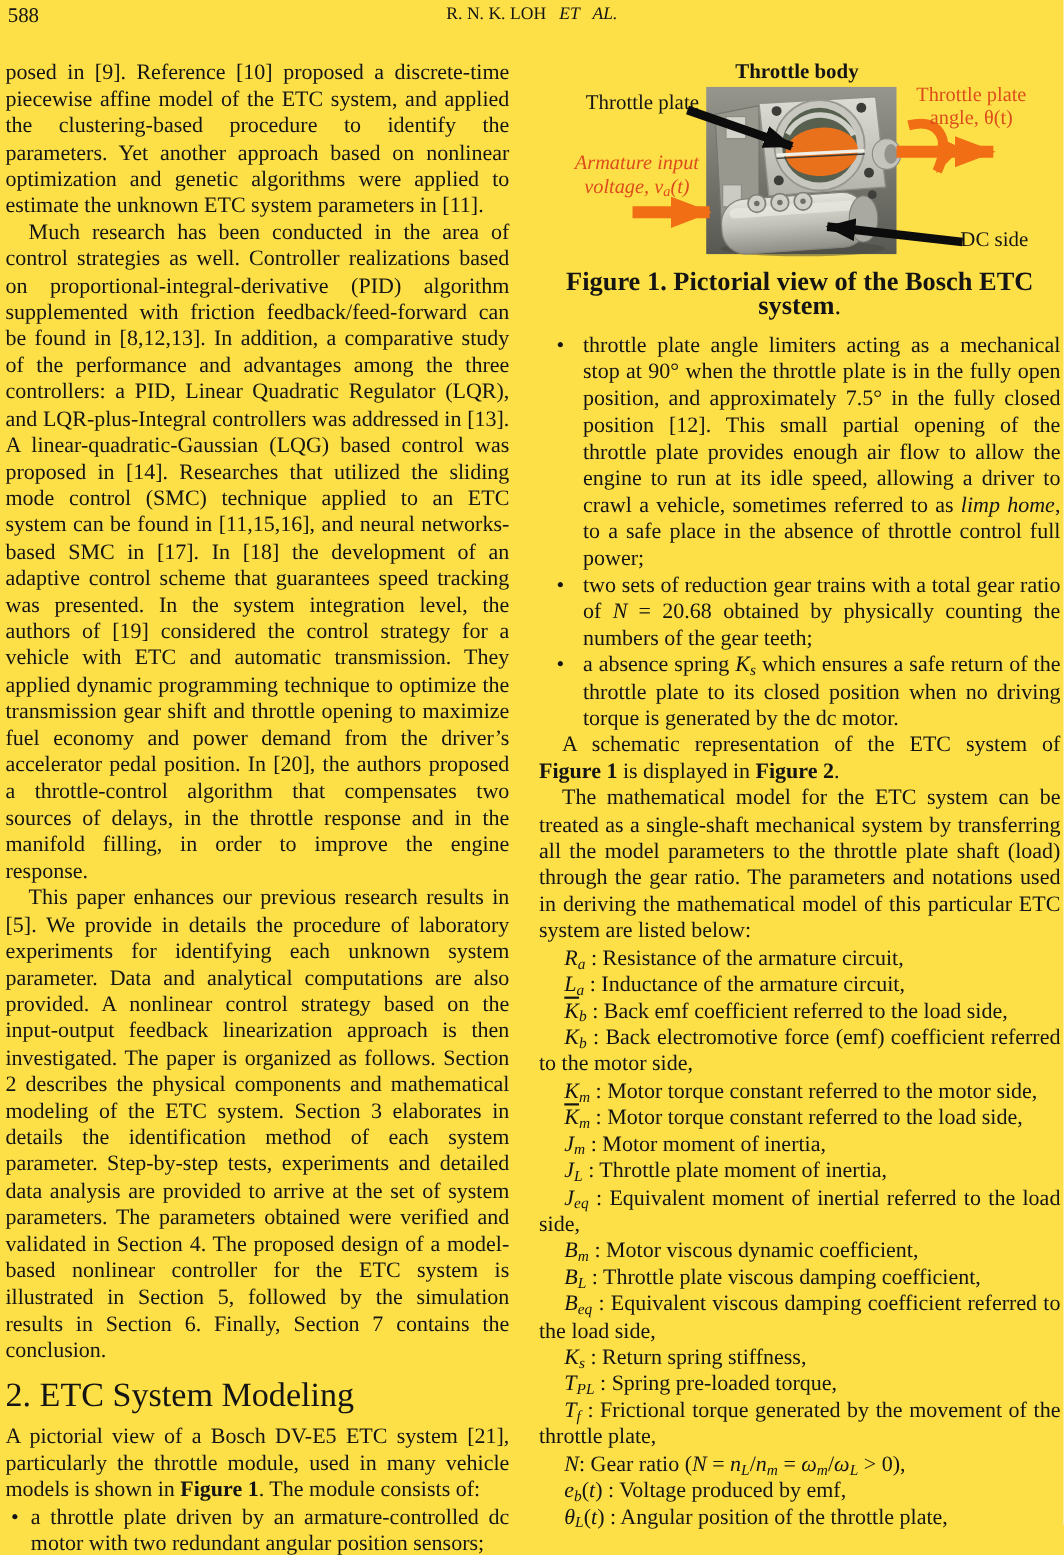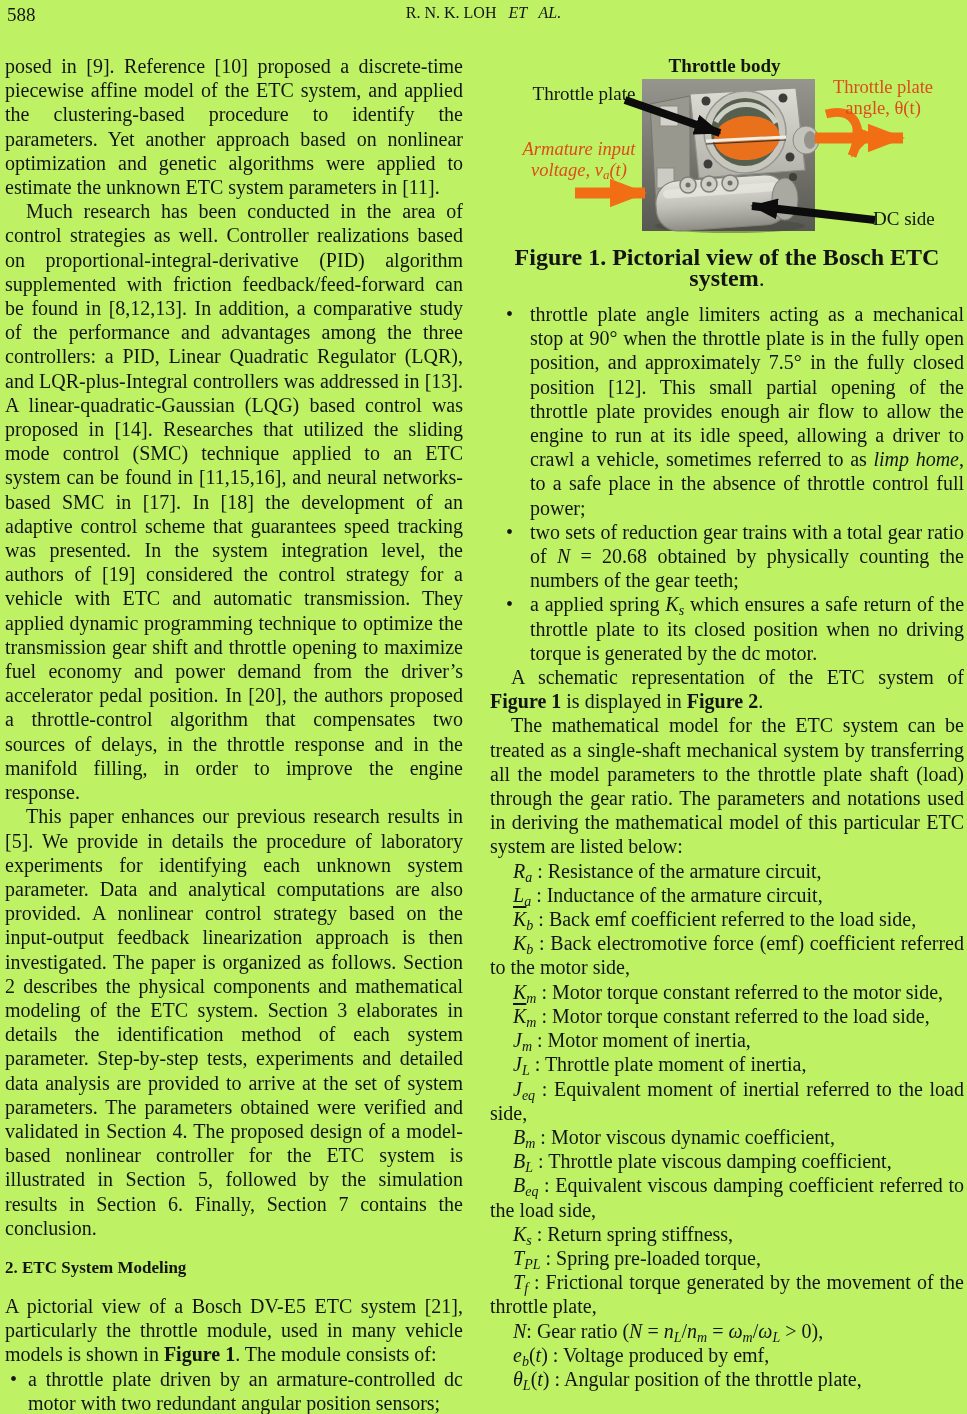--- a/index.html
+++ b/index.html
@@ -1,32 +1,32 @@
 <!DOCTYPE html>
 <html><head>
 <meta charset="utf-8">
 <style>
   html,body{margin:0;padding:0;background:#ffffff;}
   .page{
-    position:relative;width:967px;height:1414px;background:#bef264;
+    position:relative;width:967px;height:1414px;background:#fde047;
     font-family:"Liberation Serif","DejaVu Serif",serif;color:#141414;
     overflow:hidden;
   }
   
   .page-header{position:absolute;top:4px;left:0;width:100%;height:26px;}
   .pagenum{position:absolute;left:7px;top:0;font-size:19px;}
   .running-title{position:absolute;left:0;top:0;width:100%;text-align:center;font-size:16px;white-space:pre;}
   
   .col{position:absolute;top:54px;font-size:20px;line-height:24.2px;text-align:justify;}
   .col-left{left:5px;width:458px;}
   .col-right{left:490px;width:474px;}
   p{margin:0;padding:0;}
   .ind{text-indent:21px;}
   .section-heading{
-    margin:13px 0 11px 0;font-size:17px;font-weight:bold;line-height:30px;text-align:left;
+    margin:13px 0 11px 0;font-size:31px;font-weight:normal;line-height:30px;text-align:left;
   }
   
   .bullet-item{display:flex;}
   .bullet-item .dot{flex:none;width:23px;padding-left:5px;box-sizing:border-box;}
   .col-right .bullet-item .dot{width:40px;padding-left:16px;}
   .bullet-item .btxt{flex:1;text-align:justify;}
   
   .param{text-indent:23px;text-align:justify;}
   
   .b{font-weight:bold;}
@@ -167,21 +167,21 @@
     <div class="bullet-item">
       <span class="dot">•</span>
       <div class="btxt"><span>throttle plate angle limiters acting as a mechanical stop at 90° when the throttle plate is in the fully open position, and approximately 7.5° in the fully closed position [12]. This small partial opening of the throttle plate provides enough air flow to allow the engine to run at its idle speed, allowing a driver to crawl a vehicle, sometimes referred to as </span><span class="i">limp home</span><span>, to a safe place in the absence of throttle control full power;</span></div>
     </div>
     <div class="bullet-item">
       <span class="dot">•</span>
       <div class="btxt"><span>two sets of reduction gear trains with a total gear ratio of </span><span class="i">N</span><span> = 20.68 obtained by physically counting the numbers of the gear teeth;</span></div>
     </div>
     <div class="bullet-item">
       <span class="dot">•</span>
-      <div class="btxt"><span>a applied spring </span><span class="i">K</span><span class="i sub">s</span><span> which ensures a safe return of the throttle plate to its closed position when no driving torque is generated by the dc motor.</span></div>
+      <div class="btxt"><span>a absence spring </span><span class="i">K</span><span class="i sub">s</span><span> which ensures a safe return of the throttle plate to its closed position when no driving torque is generated by the dc motor.</span></div>
     </div>
 
     <p class="ind"><span>A schematic representation of the ETC system of </span><span class="b">Figure 1</span><span> is displayed in </span><span class="b">Figure 2</span><span>.</span></p>
     <p class="ind">The mathematical model for the ETC system can be treated as a single-shaft mechanical system by transferring all the model parameters to the throttle plate shaft (load) through the gear ratio. The parameters and notations used in deriving the mathematical model of this particular ETC system are listed below:</p>
 
     <div class="param"><span class="i">R</span><span class="i sub">a</span><span> : Resistance of the armature circuit,</span></div>
     <div class="param"><span class="i">L</span><span class="i sub">a</span><span> : Inductance of the armature circuit,</span></div>
     <div class="param"><span class="i ov">K</span><span class="i sub">b</span><span> : Back emf coefficient referred to the load side,</span></div>
     <div class="param"><span class="i">K</span><span class="i sub">b</span><span> : Back electromotive force (emf) coefficient referred to the motor side,</span></div>
     <div class="param"><span class="i">K</span><span class="i sub">m</span><span> : Motor torque constant referred to the motor side,</span></div>

